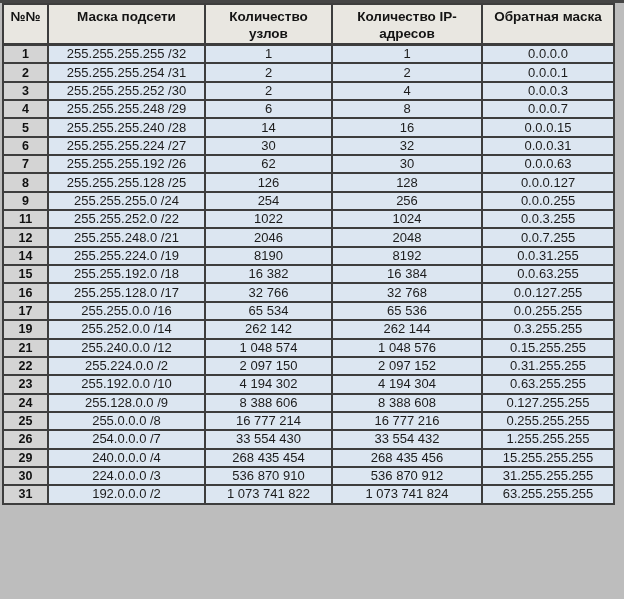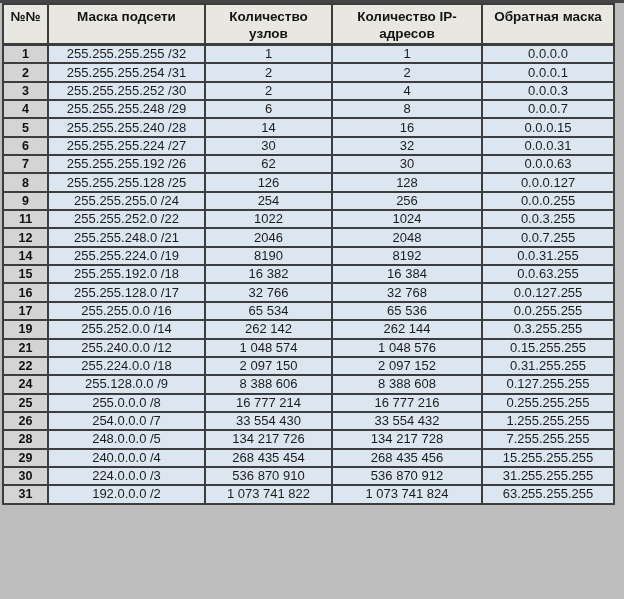--- a/index.html
+++ b/index.html
@@ -204,24 +204,31 @@
         </tr>
         <tr>
           <td class="col-num">21</td>
           <td class="col-mask">255.240.0.0 /12</td>
           <td class="col-hosts">1 048 574</td>
           <td class="col-ips">1 048 576</td>
           <td class="col-wild">0.15.255.255</td>
         </tr>
         <tr>
           <td class="col-num">22</td>
-          <td class="col-mask">255.224.0.0 /18</td>
+          <td class="col-mask">255.224.0.0 /2</td>
           <td class="col-hosts">2 097 150</td>
           <td class="col-ips">2 097 152</td>
           <td class="col-wild">0.31.255.255</td>
+        </tr>
+        <tr>
+          <td class="col-num">23</td>
+          <td class="col-mask">255.192.0.0 /10</td>
+          <td class="col-hosts">4 194 302</td>
+          <td class="col-ips">4 194 304</td>
+          <td class="col-wild">0.63.255.255</td>
         </tr>
         <tr>
           <td class="col-num">24</td>
           <td class="col-mask">255.128.0.0 /9</td>
           <td class="col-hosts">8 388 606</td>
           <td class="col-ips">8 388 608</td>
           <td class="col-wild">0.127.255.255</td>
         </tr>
         <tr>
           <td class="col-num">25</td>
@@ -231,27 +238,20 @@
           <td class="col-wild">0.255.255.255</td>
         </tr>
         <tr>
           <td class="col-num">26</td>
           <td class="col-mask">254.0.0.0 /7</td>
           <td class="col-hosts">33 554 430</td>
           <td class="col-ips">33 554 432</td>
           <td class="col-wild">1.255.255.255</td>
         </tr>
         <tr>
-          <td class="col-num">28</td>
-          <td class="col-mask">248.0.0.0 /5</td>
-          <td class="col-hosts">134 217 726</td>
-          <td class="col-ips">134 217 728</td>
-          <td class="col-wild">7.255.255.255</td>
-        </tr>
-        <tr>
           <td class="col-num">29</td>
           <td class="col-mask">240.0.0.0 /4</td>
           <td class="col-hosts">268 435 454</td>
           <td class="col-ips">268 435 456</td>
           <td class="col-wild">15.255.255.255</td>
         </tr>
         <tr>
           <td class="col-num">30</td>
           <td class="col-mask">224.0.0.0 /3</td>
           <td class="col-hosts">536 870 910</td>

